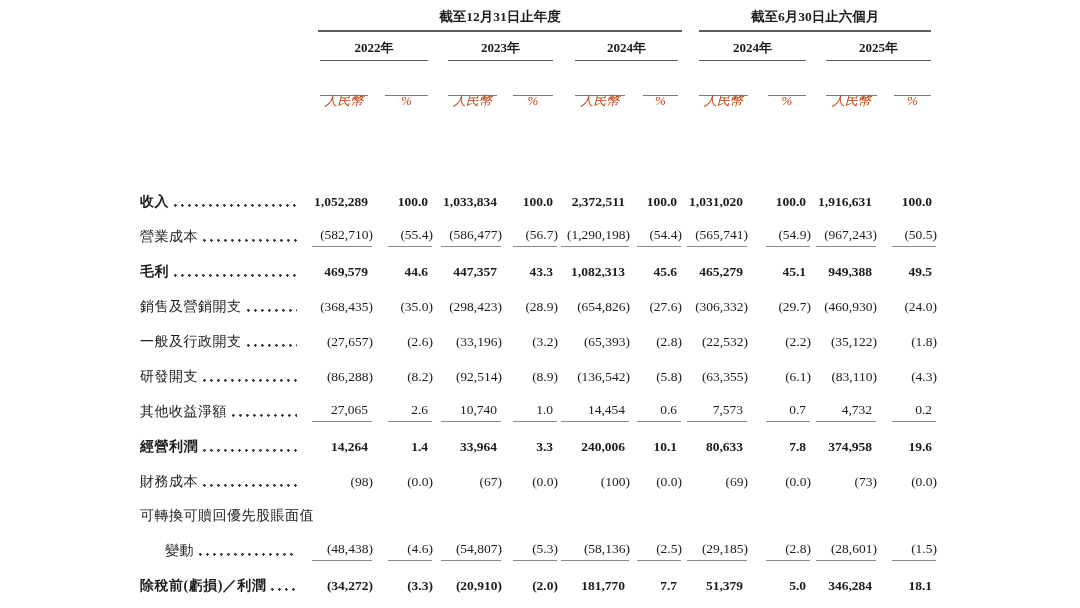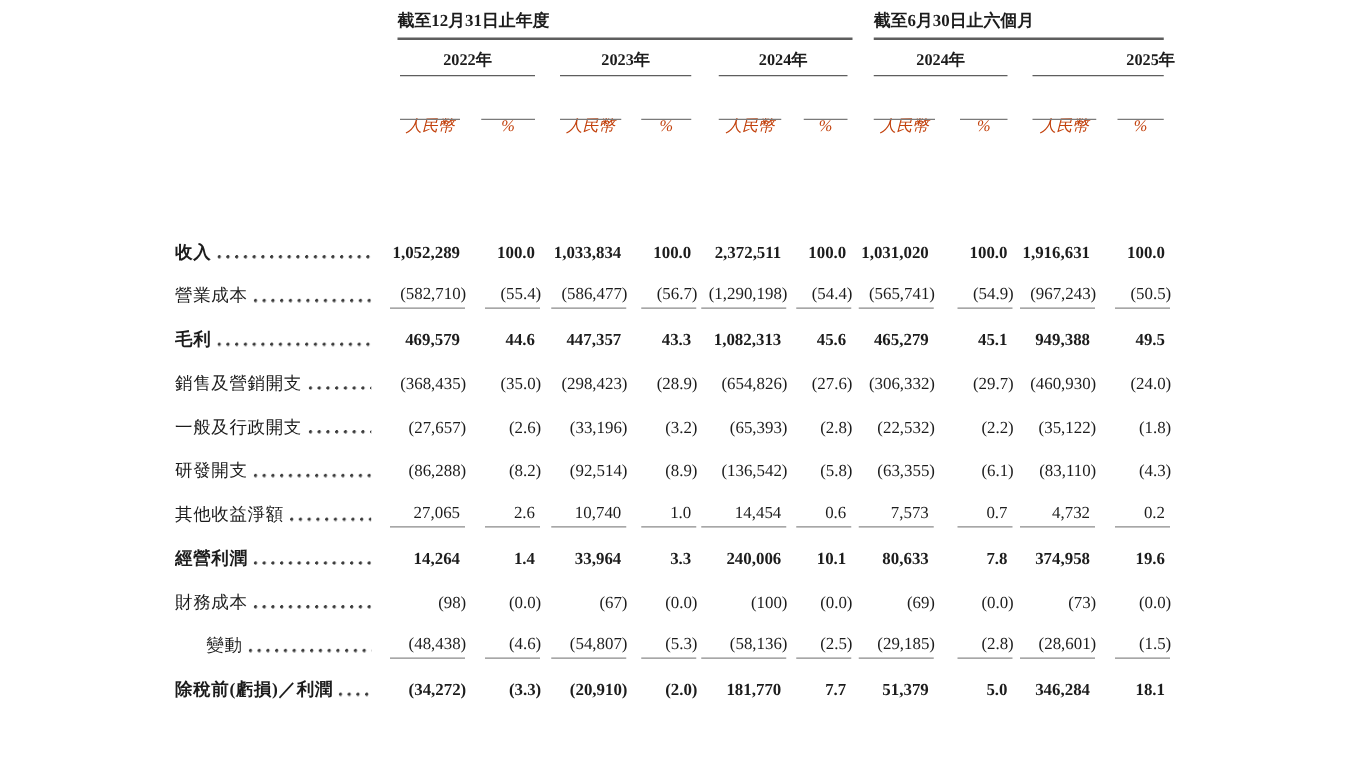--- a/index.html
+++ b/index.html
@@ -3,21 +3,21 @@
 <meta charset="utf-8">
 <style>
   html,body { margin:0; padding:0; background:#ffffff; }
   .page {
     position:relative; width:1080px; height:608px; overflow:hidden;
     background:#ffffff; color:#1c1c1c;
     font-family:"Liberation Serif","DejaVu Serif",serif;
   }
   
   .abs { position:absolute; }
-  .grp-title { top:8px; height:18px; font-size:13.5px; font-weight:bold; text-align:left; line-height:18px; }
+  .grp-title { top:8px; height:18px; font-size:13.5px; font-weight:bold; text-align:center; line-height:18px; }
   .grp-rule { top:30px; height:0; border-bottom:2px solid #5e5e5e; }
   .yr-label { top:39px; height:17px; font-size:13px; font-weight:bold; text-align:center; line-height:17px; }
   .yr-rule { top:60px; height:0; border-bottom:1.6px solid #5e5e5e; }
   .cp-label { top:72px; height:17px; font-size:13px; font-style:italic; text-align:center; line-height:17px; color:#c2410c;margin-top:20px; }
   .cp-rule { top:95px; height:0; border-bottom:1.6px solid #7a7a7a; }
   .note { font-size:12.5px; font-style:italic; text-align:center; color:#2a2a2a; }
   .note-unit { top:105px; left:432px; width:400px; }
   .note-unaudited { top:130px; left:715px; width:200px; }
   
   table.data-table {
@@ -56,21 +56,21 @@
   <div class="abs grp-rule" style="left:699px;width:232px;"></div>
 
   <div class="abs yr-label" style="left:320px;width:108px;">2022年</div>
   <div class="abs yr-rule" style="left:320px;width:108px;"></div>
   <div class="abs yr-label" style="left:448px;width:105px;">2023年</div>
   <div class="abs yr-rule" style="left:448px;width:105px;"></div>
   <div class="abs yr-label" style="left:575px;width:103px;">2024年</div>
   <div class="abs yr-rule" style="left:575px;width:103px;"></div>
   <div class="abs yr-label" style="left:699px;width:107px;">2024年</div>
   <div class="abs yr-rule" style="left:699px;width:107px;"></div>
-  <div class="abs yr-label" style="left:868px;width:105px;">2025年</div>
+  <div class="abs yr-label" style="left:826px;width:105px;">2025年</div>
   <div class="abs yr-rule" style="left:826px;width:105px;"></div>
 
   <div class="abs cp-label" style="left:320px;width:48px;">人民幣</div>
   <div class="abs cp-rule" style="left:320px;width:48px;"></div>
   <div class="abs cp-label" style="left:385px;width:43px;">%</div>
   <div class="abs cp-rule" style="left:385px;width:43px;"></div>
   <div class="abs cp-label" style="left:448px;width:49px;">人民幣</div>
   <div class="abs cp-rule" style="left:448px;width:49px;"></div>
   <div class="abs cp-label" style="left:513px;width:40px;">%</div>
   <div class="abs cp-rule" style="left:513px;width:40px;"></div>
@@ -258,20 +258,27 @@
           <td class="val-cell col-pct"><span class="num">(0.0)</span></td>
           <td class="val-cell col-rmb"><span class="num">(67)</span></td>
           <td class="val-cell col-pct"><span class="num">(0.0)</span></td>
           <td class="val-cell col-rmb col-wide"><span class="num">(100)</span></td>
           <td class="val-cell col-pct"><span class="num">(0.0)</span></td>
           <td class="val-cell col-rmb"><span class="num">(69)</span></td>
           <td class="val-cell col-pct"><span class="num">(0.0)</span></td>
           <td class="val-cell col-rmb"><span class="num">(73)</span></td>
           <td class="val-cell col-pct"><span class="num">(0.0)</span></td>
         </tr>
+        <tr class="wrap">
+          <td class="label-cell" colspan="11">
+            <div class="label-flex">
+              <span class="lbl">可轉換可贖回優先股賬面值</span>
+            </div>
+          </td>
+        </tr>
         <tr>
           <td class="label-cell indent">
             <div class="label-flex">
               <span class="lbl">變動</span>
               <span class="leader"></span>
             </div>
           </td>
           <td class="val-cell col-rmb"><span class="num">(48,438)</span><div class="rule"></div></td>
           <td class="val-cell col-pct"><span class="num">(4.6)</span><div class="rule"></div></td>
           <td class="val-cell col-rmb"><span class="num">(54,807)</span><div class="rule"></div></td>

